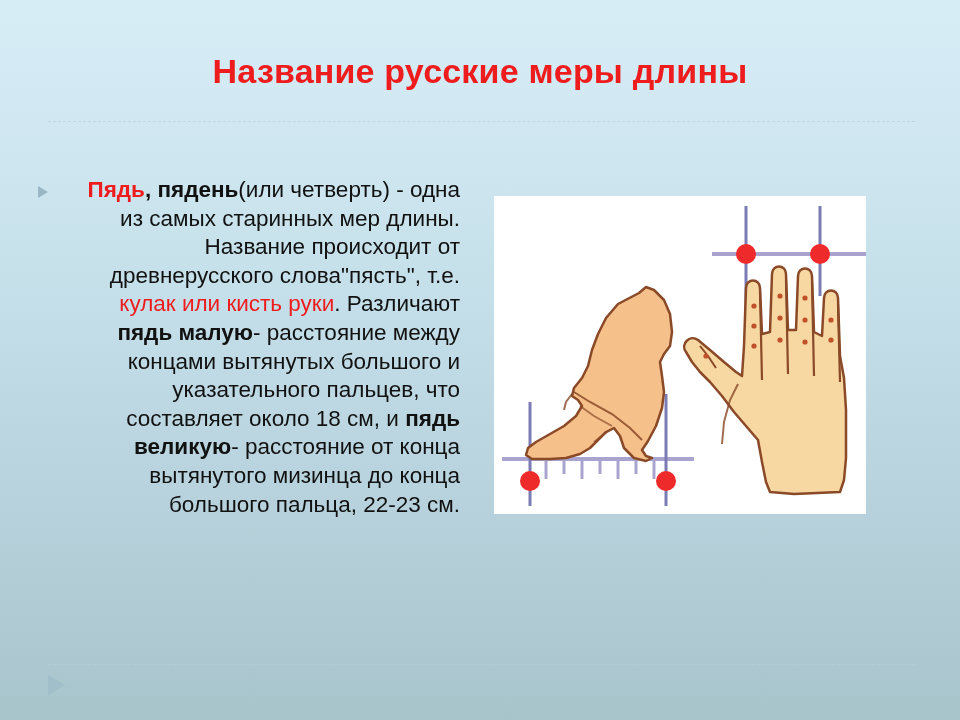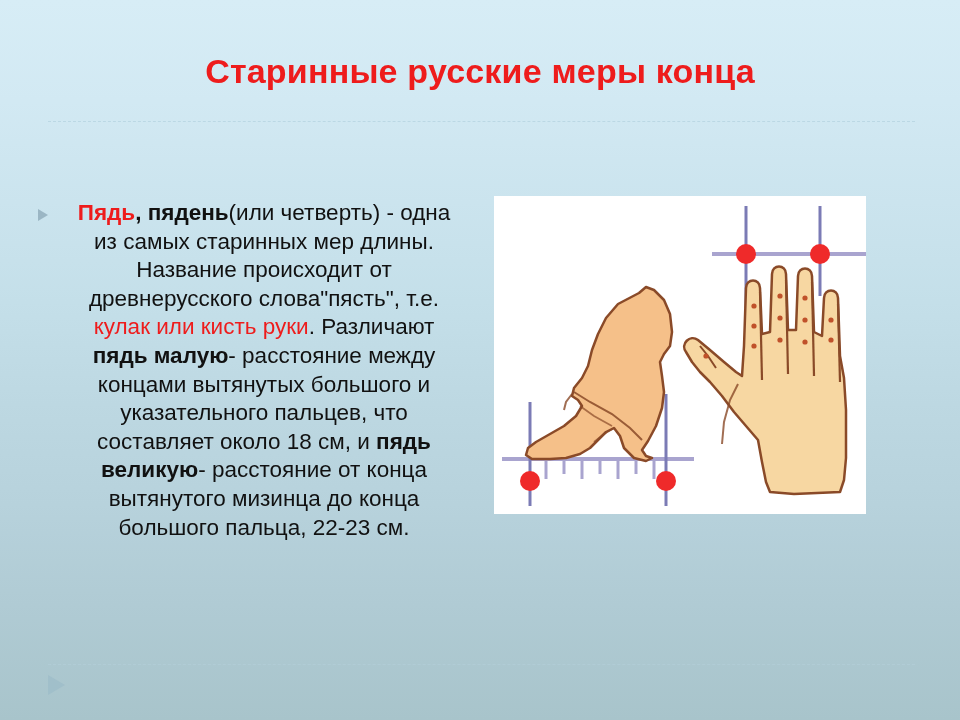--- a/index.html
+++ b/index.html
@@ -73,22 +73,21 @@
     width: 0;
     height: 0;
     border-left: 10px solid #9bb6c4;
     border-top: 6px solid transparent;
     border-bottom: 6px solid transparent;
   }
   #body-text {
     font-size: 22.5px;
     line-height: 28.6px;
     color: #111111;
-    text-align: center;
-    margin-top: 23px;
+    text-align: right;
   }
   .t-red  { color: #ee1c1c; }
   .t-bold { font-weight: bold; }
 
   
   #picture {
     position: absolute;
     left: 494px;
     top: 196px;
     width: 372px;
@@ -118,21 +117,21 @@
     border-top: 10px solid transparent;
     border-bottom: 10px solid transparent;
     opacity: 0.85;
   }
 </style>
 </head>
 <body>
 
 <div id="slide">
 
-  <div id="title">Старинные русские меры конца</div>
+  <div id="title">Название русские меры длины</div>
 
   <div id="title-divider"></div>
 
   <div id="body-block">
     <div class="bullet-row">
       <span id="bullet-marker"></span>
       <div id="body-text">
         <span class="t-red t-bold">Пядь</span><span class="t-bold">, </span><span class="t-bold">пядень</span><span>(или четверть) - одна из самых старинных мер длины. Название происходит от древнерусского слова"пясть", т.е. </span><span class="t-red">кулак или кисть руки</span><span>. Различают </span><span class="t-bold">пядь малую</span><span>- расстояние между концами вытянутых большого и указательного пальцев, что составляет около 18 см, и </span><span class="t-bold">пядь великую</span><span>- расстояние от конца вытянутого мизинца до конца большого пальца, 22-23 см.</span>
       </div>
     </div>

